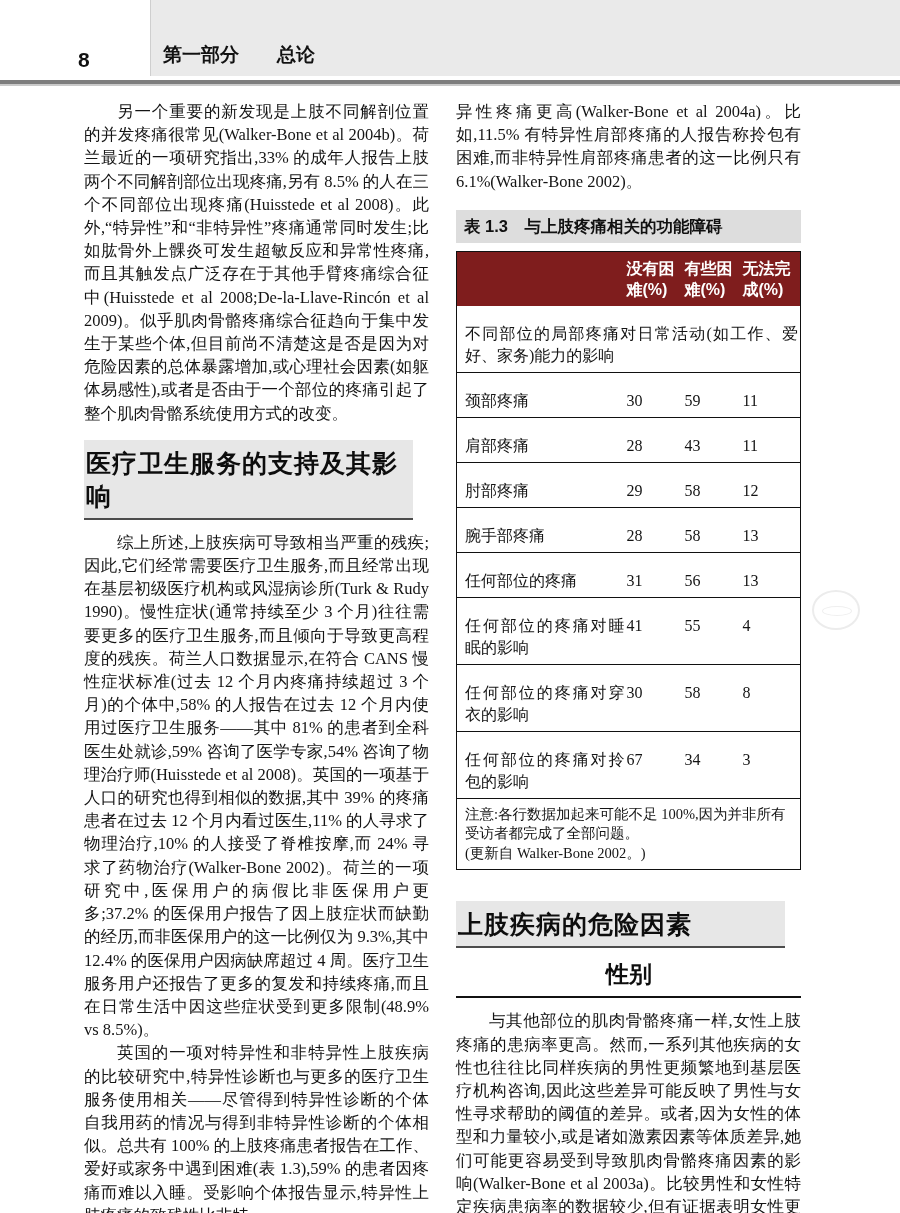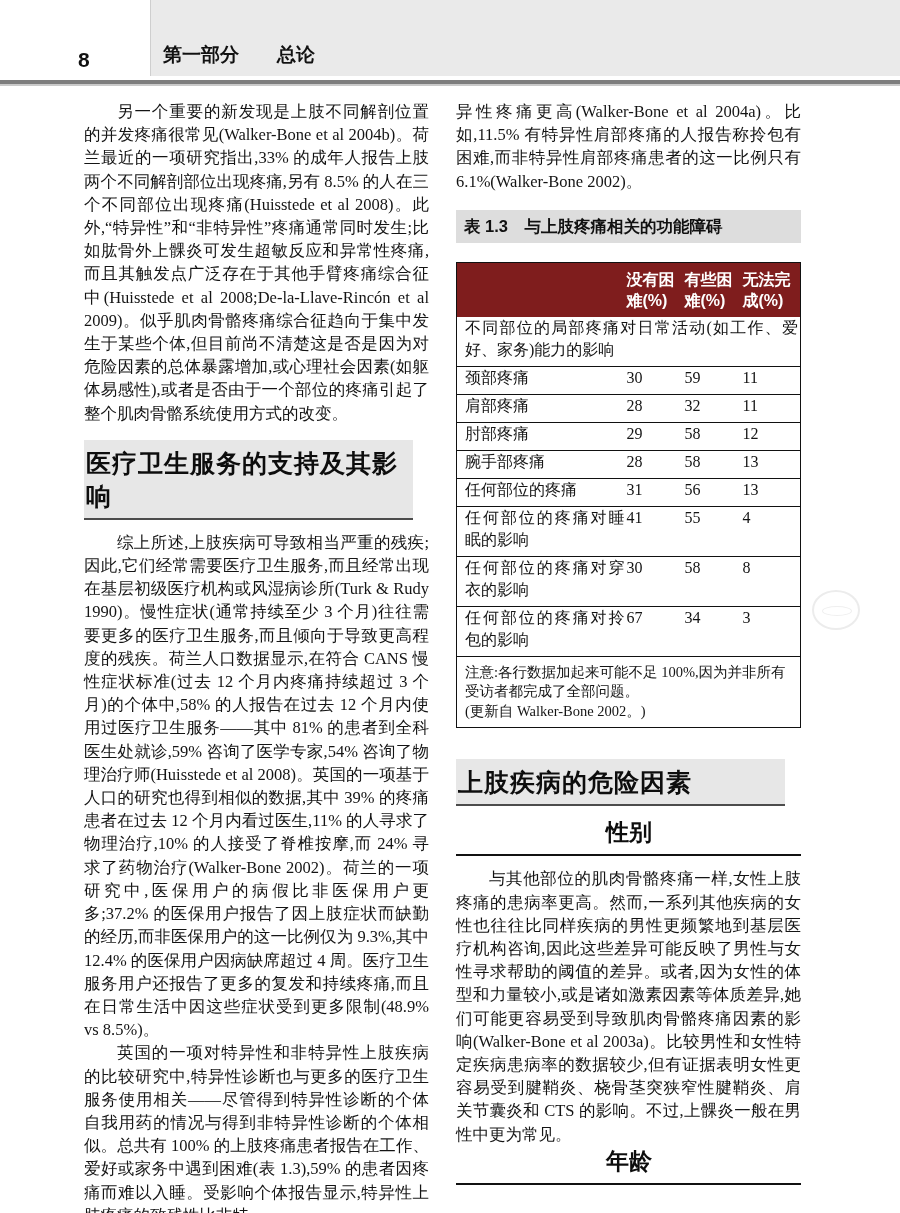--- a/index.html
+++ b/index.html
@@ -28,29 +28,29 @@
         font-family:"Liberation Sans","DejaVu Sans",sans-serif;font-weight:bold;
         font-size:25px;letter-spacing:1px;color:#0d0d0d;
         padding:7px 4px 5px 2px;margin:15px 16px 11px 0;}
   
   .subhead{font-family:"Liberation Sans",sans-serif;font-weight:bold;font-size:23px;color:#0d0d0d;
         border-bottom:2.5px solid #111;padding:0 0 6px 1px;margin:0 0 11px 0;text-align:center;}
 
   
   .table-wrap{margin:17px 0 31px 0;}
   .table-title{background:#dddddd;font-family:"Liberation Sans",sans-serif;font-weight:bold;
-        font-size:16.5px;color:#111;padding:6px 8px 5px 8px;margin-bottom:19px;}
+        font-size:16.5px;color:#111;padding:6px 8px 5px 8px;margin-bottom:8px;}
   table.t13{width:100%;border-collapse:collapse;border:1.5px solid #111;table-layout:fixed;}
   table.t13 col.c-label{width:170px;}
   table.t13 col.c-num{width:58px;}
   table.t13 thead th{background:#7f1d1d;color:#ffffff;font-family:"Liberation Sans",sans-serif;
         font-weight:bold;font-size:16px;line-height:21px;text-align:left;vertical-align:middle;
         padding:6px 2px 6px 0;}
   table.t13 td{border-bottom:1px solid #111;font-size:16px;line-height:22px;
-        padding:0 2px 5px 0;vertical-align:top;text-align:left;}
+        padding:17px 2px 5px 0;vertical-align:top;text-align:left;}
   table.t13 td.lbl{padding-left:8px;text-align:justify;}
   table.t13 td.grp{padding-left:8px;text-align:justify;}
   table.t13 td.note-cell{font-size:14.5px;line-height:19.5px;padding:6px 8px 6px 8px;border-bottom:none;margin-left:8px;}
   .note-line{display:block;}
 
   
   .watermark{position:absolute;left:812px;top:590px;width:48px;height:40px;border-radius:50%;
         border:2px solid #ececec;box-sizing:border-box;}
   .watermark::after{content:"";position:absolute;left:8px;top:14px;width:28px;height:8px;
         border-radius:50%;border:1.5px solid #efefef;}
@@ -103,21 +103,21 @@
           </tr>
           <tr>
             <td class="lbl">颈部疼痛</td>
             <td>30</td>
             <td>59</td>
             <td>11</td>
           </tr>
           <tr>
             <td class="lbl">肩部疼痛</td>
             <td>28</td>
-            <td>32</td>
+            <td>43</td>
             <td>11</td>
           </tr>
           <tr>
             <td class="lbl">肘部疼痛</td>
             <td>29</td>
             <td>58</td>
             <td>12</td>
           </tr>
           <tr>
             <td class="lbl">腕手部疼痛</td>

